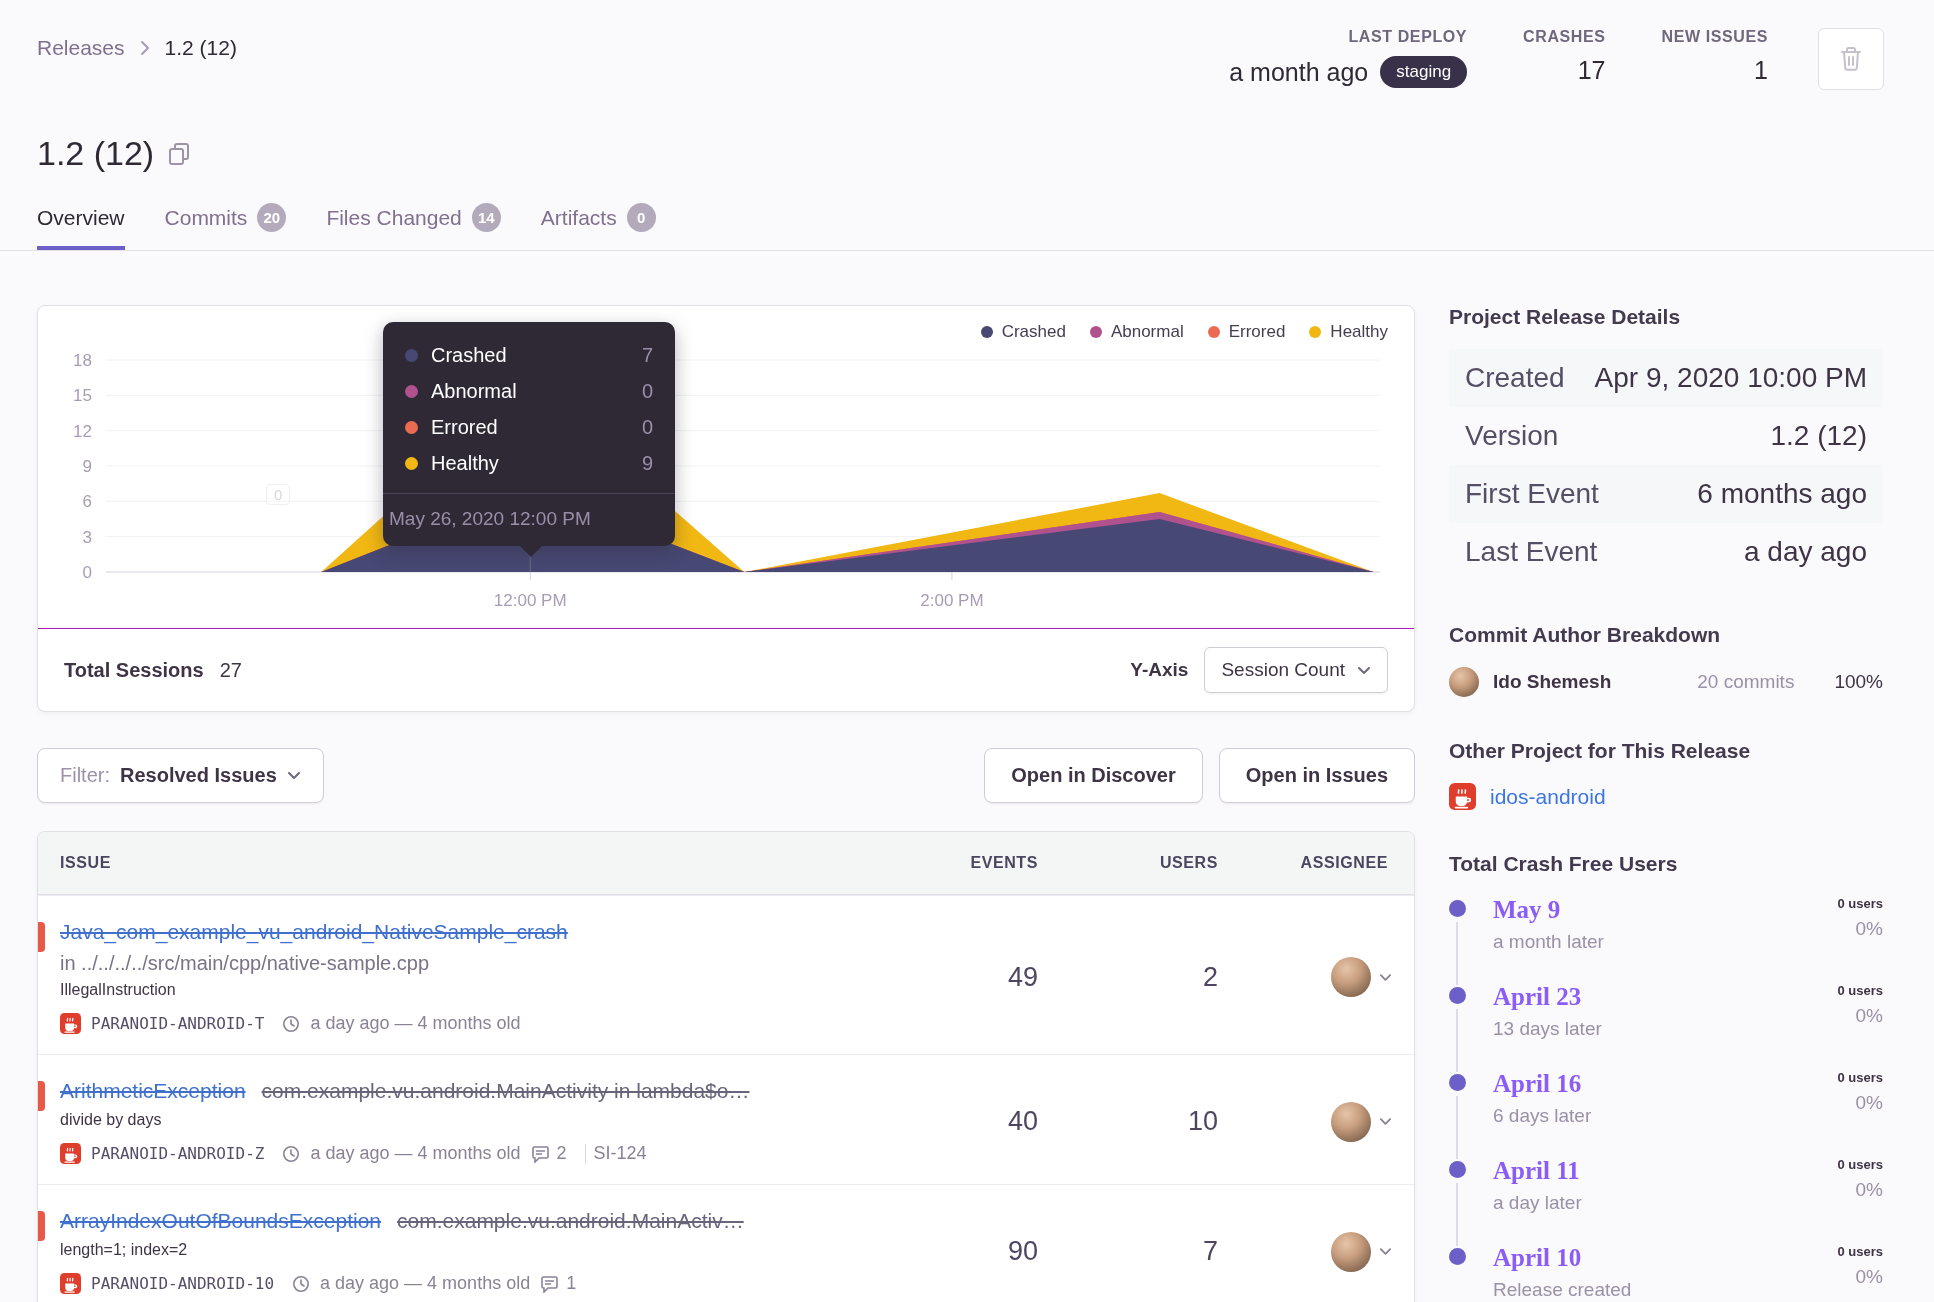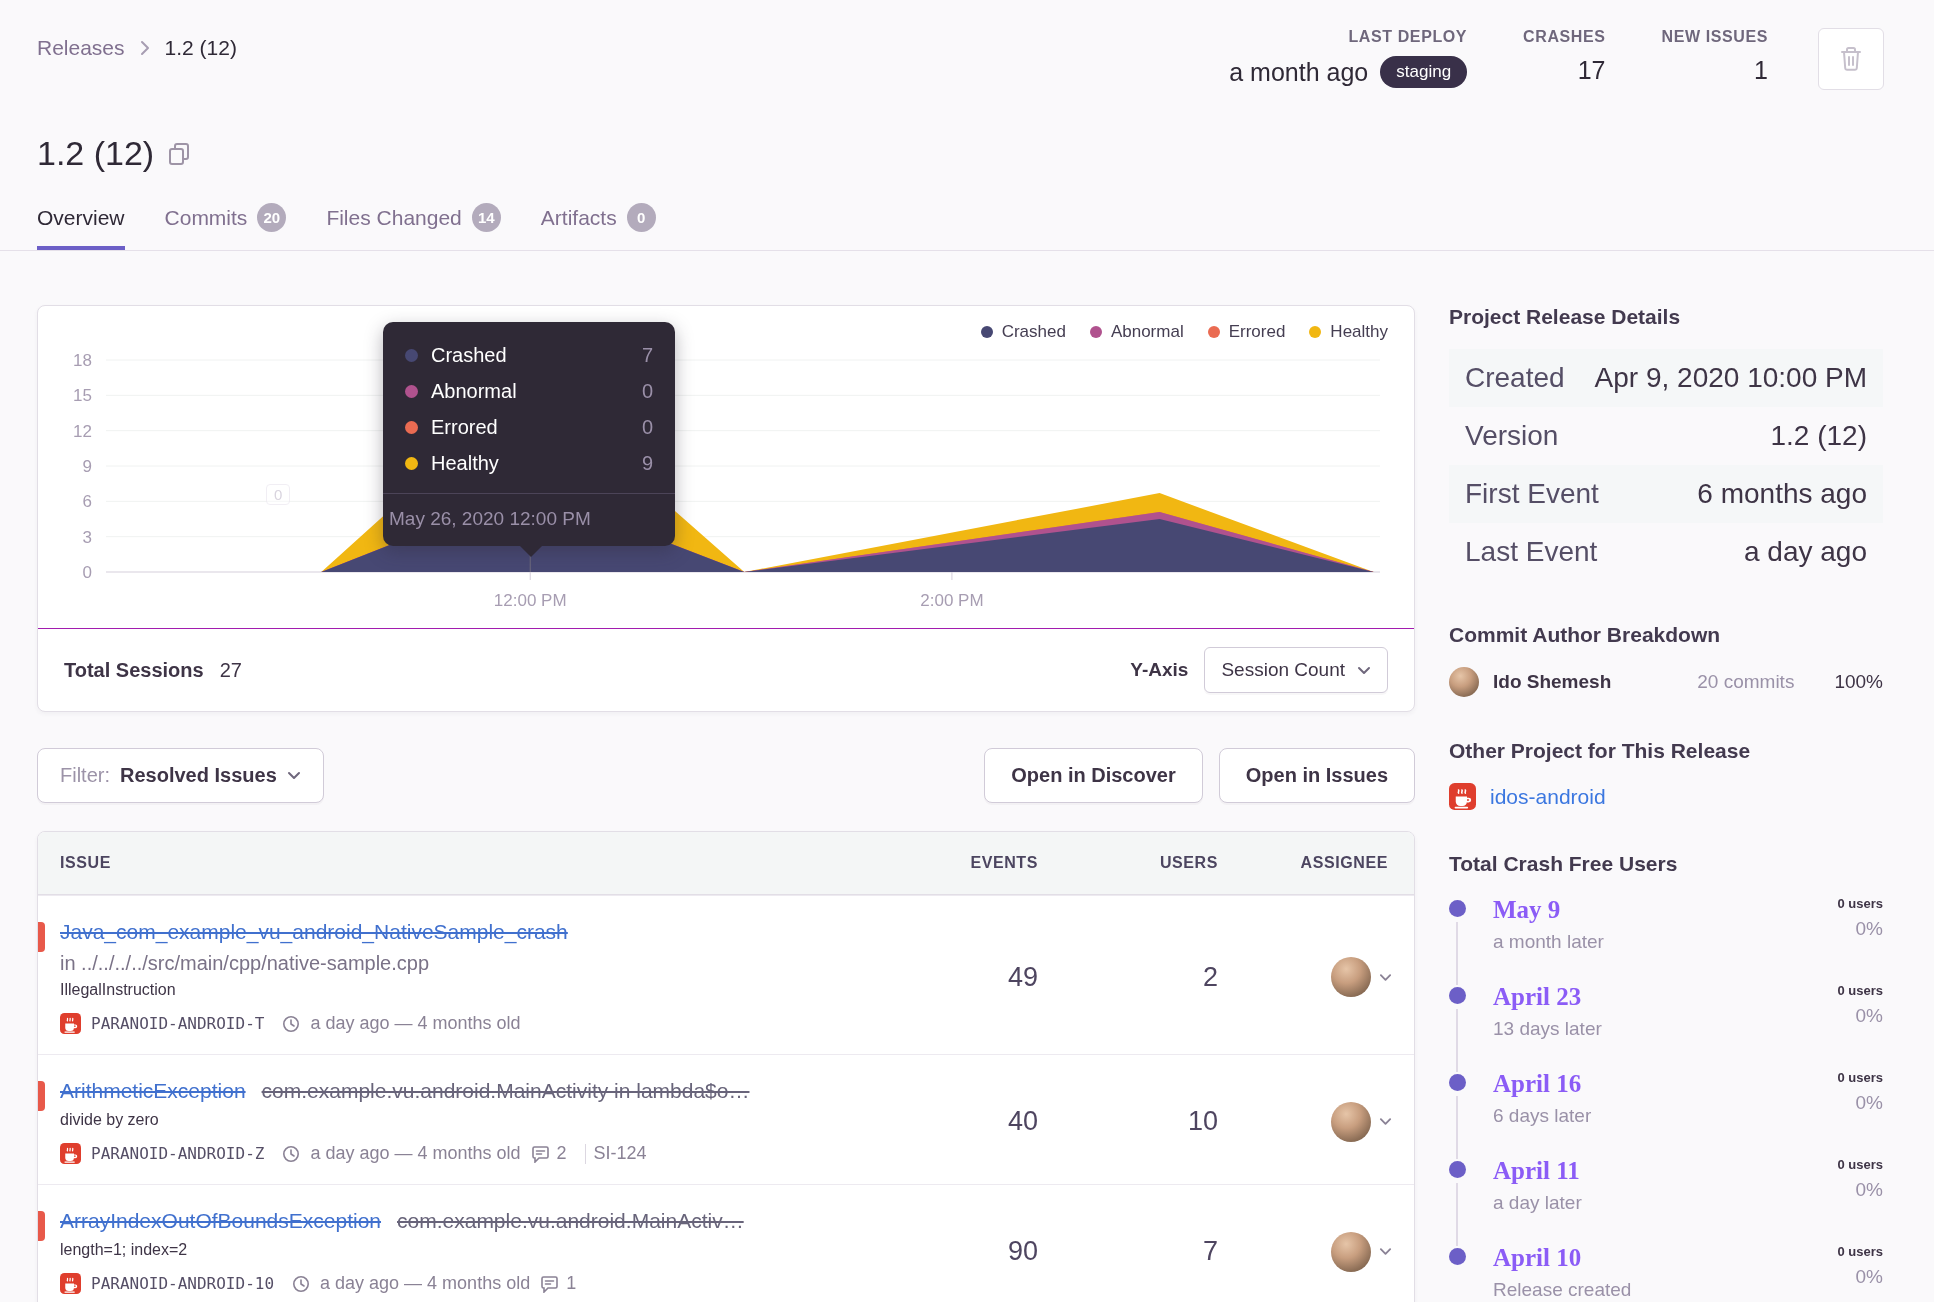--- a/index.html
+++ b/index.html
@@ -371,21 +371,21 @@
           </div>
         </div>
 
         <div class="irow">
           <span class="red-mark"></span>
           <div class="c-issue">
             <div class="title-line">
               <span class="issue-title">ArithmeticException</span><span class="issue-culprit"><span>com.example.vu.android.MainActivity in lambda$o…</span></span>
             </div>
 
-            <div class="msg">divide by zero</div>
+            <div class="msg">divide by days</div>
             <div class="meta">
               <svg class="ic java-icon" viewBox="0 0 24 24">
                   <rect width="24" height="24" rx="5" fill="#DF3E2D"></rect>
                   <g stroke="#fff" stroke-width="1.4" fill="none" stroke-linecap="round">
                     <path d="M8.5 9c-.8-1 .8-1.6 0-2.8"></path>
                     <path d="M11.5 9c-.8-1 .8-1.6 0-2.8"></path>
                     <path d="M14.5 9c-.8-1 .8-1.6 0-2.8"></path>
                   </g>
                   <g fill="#fff">
                     <path d="M6 12h10v4.5a4 4 0 0 1-4 4h-2a4 4 0 0 1-4-4z"></path>

